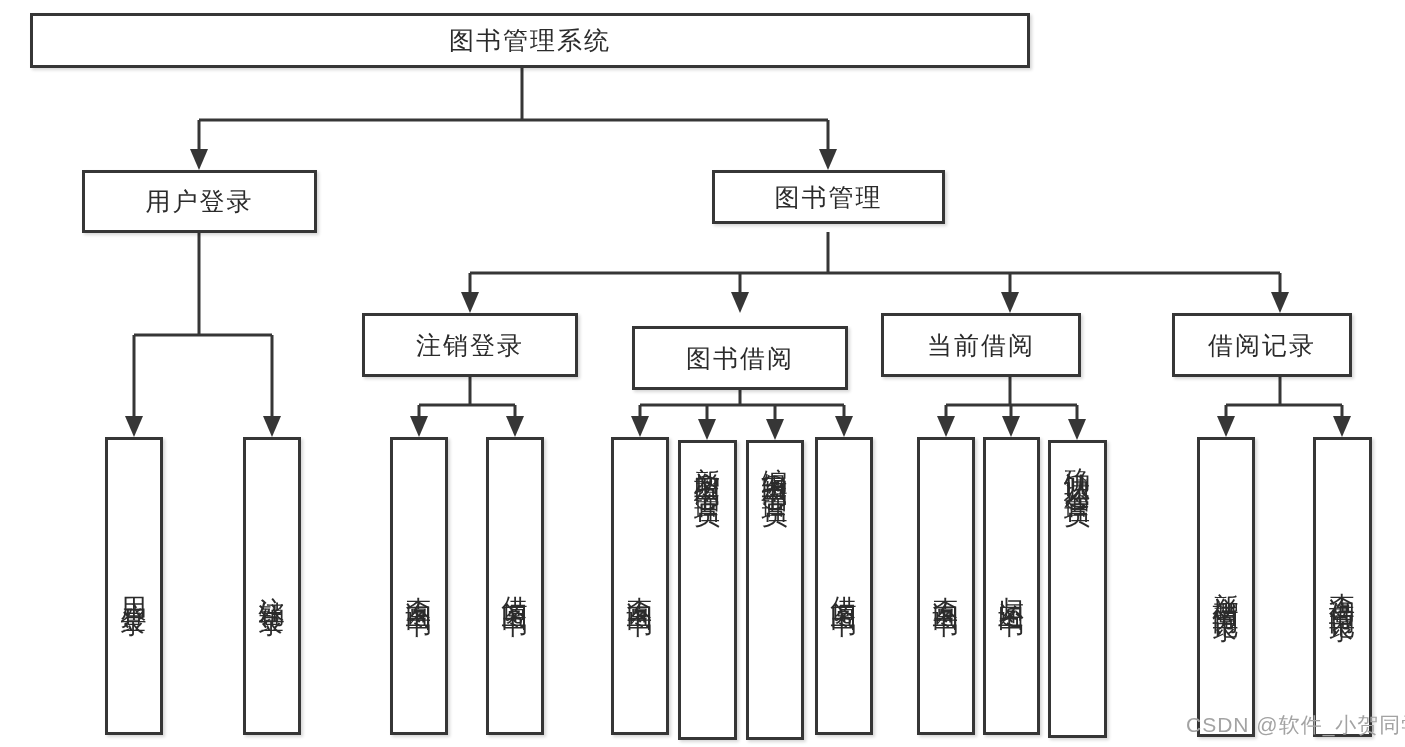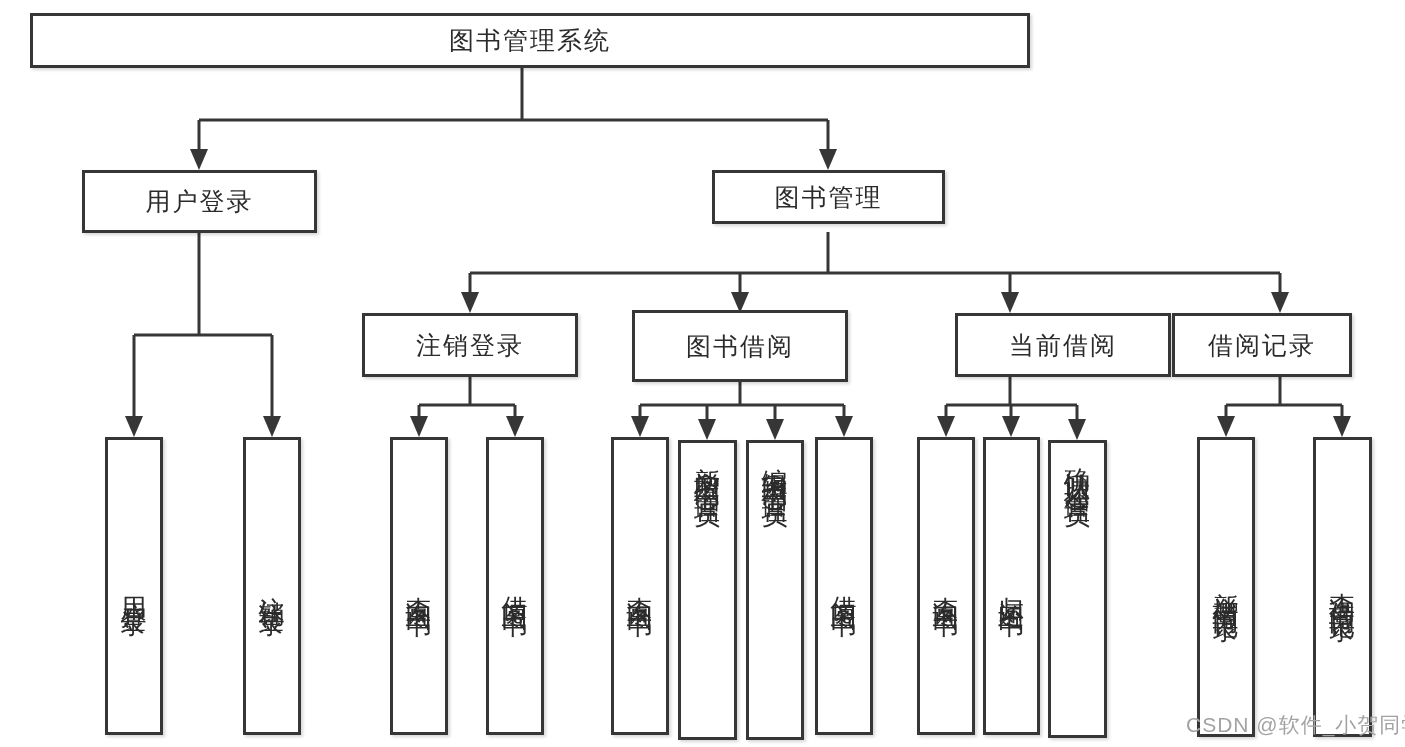--- a/index.html
+++ b/index.html
@@ -104,25 +104,25 @@
   </div>
 
   <div class="box h" style="left:712px;top:170px;width:233px;height:54px">
     <span>图书管理</span>
   </div>
 
   <div class="box h" style="left:362px;top:313px;width:216px;height:64px">
     <span>注销登录</span>
   </div>
 
-  <div class="box h" style="left:632px;top:310px;width:216px;height:72px">
+  <div class="box h" style="left:632px;top:326px;width:216px;height:64px">
     <span>图书借阅</span>
   </div>
 
-  <div class="box h" style="left:955px;top:313px;width:216px;height:64px">
+  <div class="box h" style="left:881px;top:313px;width:200px;height:64px">
     <span>当前借阅</span>
   </div>
 
   <div class="box h" style="left:1172px;top:313px;width:180px;height:64px">
     <span>借阅记录</span>
   </div>
 
   <div class="box v" style="left:105px;top:437px;width:58px;height:298px">
     <span>用户登录</span>
   </div>

